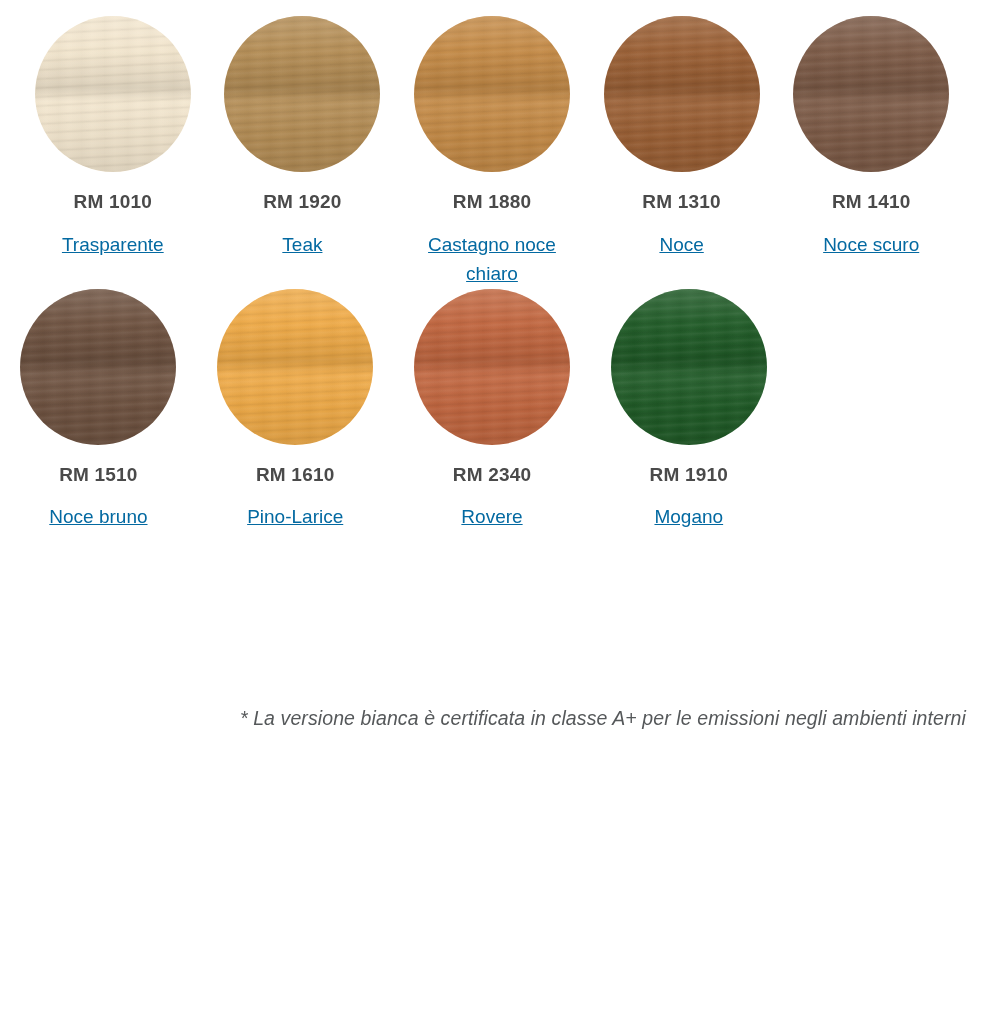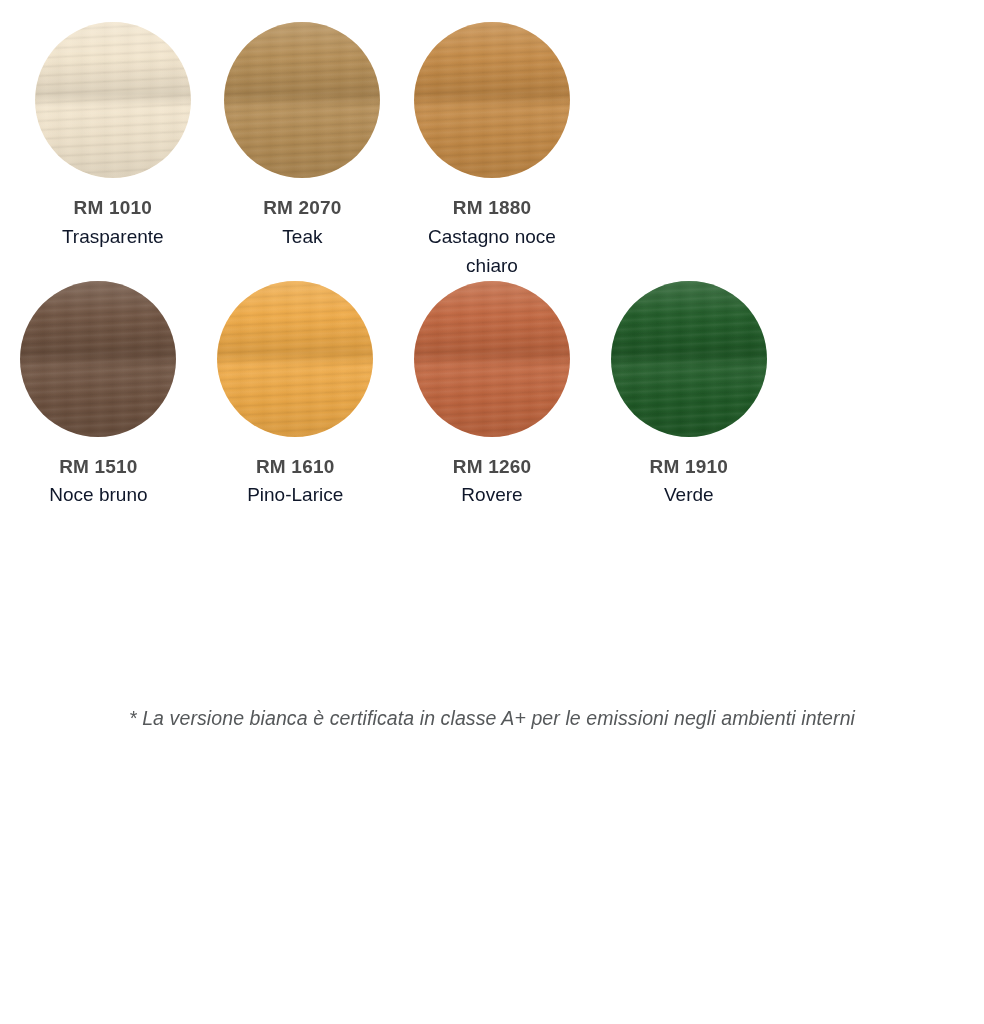--- a/index.html
+++ b/index.html
@@ -13,21 +13,21 @@
     background: #ffffff;
     font-family: "Liberation Sans", "DejaVu Sans", sans-serif;
     overflow: hidden;
     position: relative;
   }
 
   .color-chart {
     width: 984px;
     height: 764px;
     box-sizing: border-box;
-    padding: 22px 18px 0 18px;
+    padding: 16px 18px 0 18px;
     display: flex;
     flex-direction: column;
   }
 
   .swatch-row {
     display: grid;
     grid-template-columns: repeat(5, 1fr);
   }
 
   .swatch-row.row-1 { height: 340px; }
@@ -91,33 +91,34 @@
     margin-top: 18px;
     font-size: 19px;
     font-weight: bold;
     color: #4a4a4a;
     letter-spacing: 0.2px;
     text-align: center;
     line-height: 1.25;
   }
 
   .swatch-name {
-    margin-top: 2px;
+    margin-top: 16px;
     font-size: 19px;
     font-weight: normal;
-    color: #0f172a;
+    color: #0369a1;
     text-align: center;
     line-height: 1.55;
     max-width: 130px;
+    text-decoration: underline;
   }
 
   .footnote {
     margin-top: auto;
     margin-bottom: 34px;
-    text-align: center;
+    text-align: right;
     font-style: italic;
     font-size: 19.5px;
     color: #55585a;
     letter-spacing: 0.1px;
   }
 </style>
 </head>
 <body>
 
 <div class="color-chart">
@@ -131,32 +132,50 @@
       </div>
       <div class="swatch-code">RM 1010</div>
       <div class="swatch-name">Trasparente</div>
     </div>
     <div class="swatch-cell">
       <div class="swatch-disc" style="background-color: rgb(180, 141, 85);">
         <span class="grain g1"></span>
         <span class="grain g2"></span>
         <span class="grain g3"></span>
       </div>
-      <div class="swatch-code">RM 2070</div>
+      <div class="swatch-code">RM 1920</div>
       <div class="swatch-name">Teak</div>
     </div>
     <div class="swatch-cell">
       <div class="swatch-disc" style="background-color: rgb(196, 138, 70);">
         <span class="grain g1"></span>
         <span class="grain g2"></span>
         <span class="grain g3"></span>
       </div>
       <div class="swatch-code">RM 1880</div>
       <div class="swatch-name">Castagno noce chiaro</div>
     </div>
+    <div class="swatch-cell">
+      <div class="swatch-disc" style="background-color: rgb(154, 95, 52);">
+        <span class="grain g1"></span>
+        <span class="grain g2"></span>
+        <span class="grain g3"></span>
+      </div>
+      <div class="swatch-code">RM 1310</div>
+      <div class="swatch-name">Noce</div>
+    </div>
+    <div class="swatch-cell">
+      <div class="swatch-disc" style="background-color: rgb(124, 90, 70);">
+        <span class="grain g1"></span>
+        <span class="grain g2"></span>
+        <span class="grain g3"></span>
+      </div>
+      <div class="swatch-code">RM 1410</div>
+      <div class="swatch-name">Noce scuro</div>
+    </div>
   </div>
 
   <div class="swatch-row row-2">
     <div class="swatch-cell">
       <div class="swatch-disc" style="background-color: rgb(110, 82, 64);">
         <span class="grain g1"></span>
         <span class="grain g2"></span>
         <span class="grain g3"></span>
       </div>
       <div class="swatch-code">RM 1510</div>
@@ -170,31 +189,31 @@
       </div>
       <div class="swatch-code">RM 1610</div>
       <div class="swatch-name">Pino-Larice</div>
     </div>
     <div class="swatch-cell">
       <div class="swatch-disc" style="background-color: rgb(193, 102, 63);">
         <span class="grain g1"></span>
         <span class="grain g2"></span>
         <span class="grain g3"></span>
       </div>
-      <div class="swatch-code">RM 1260</div>
+      <div class="swatch-code">RM 2340</div>
       <div class="swatch-name">Rovere</div>
     </div>
     <div class="swatch-cell">
       <div class="swatch-disc" style="background-color: rgb(31, 90, 38);">
         <span class="grain g1"></span>
         <span class="grain g2"></span>
         <span class="grain g3"></span>
       </div>
       <div class="swatch-code">RM 1910</div>
-      <div class="swatch-name">Verde</div>
+      <div class="swatch-name">Mogano</div>
     </div>
   </div>
 
   <div class="swatch-row row-3">
     <div></div>
     <div></div>
     <div></div>
     <div></div>
   </div>
 

